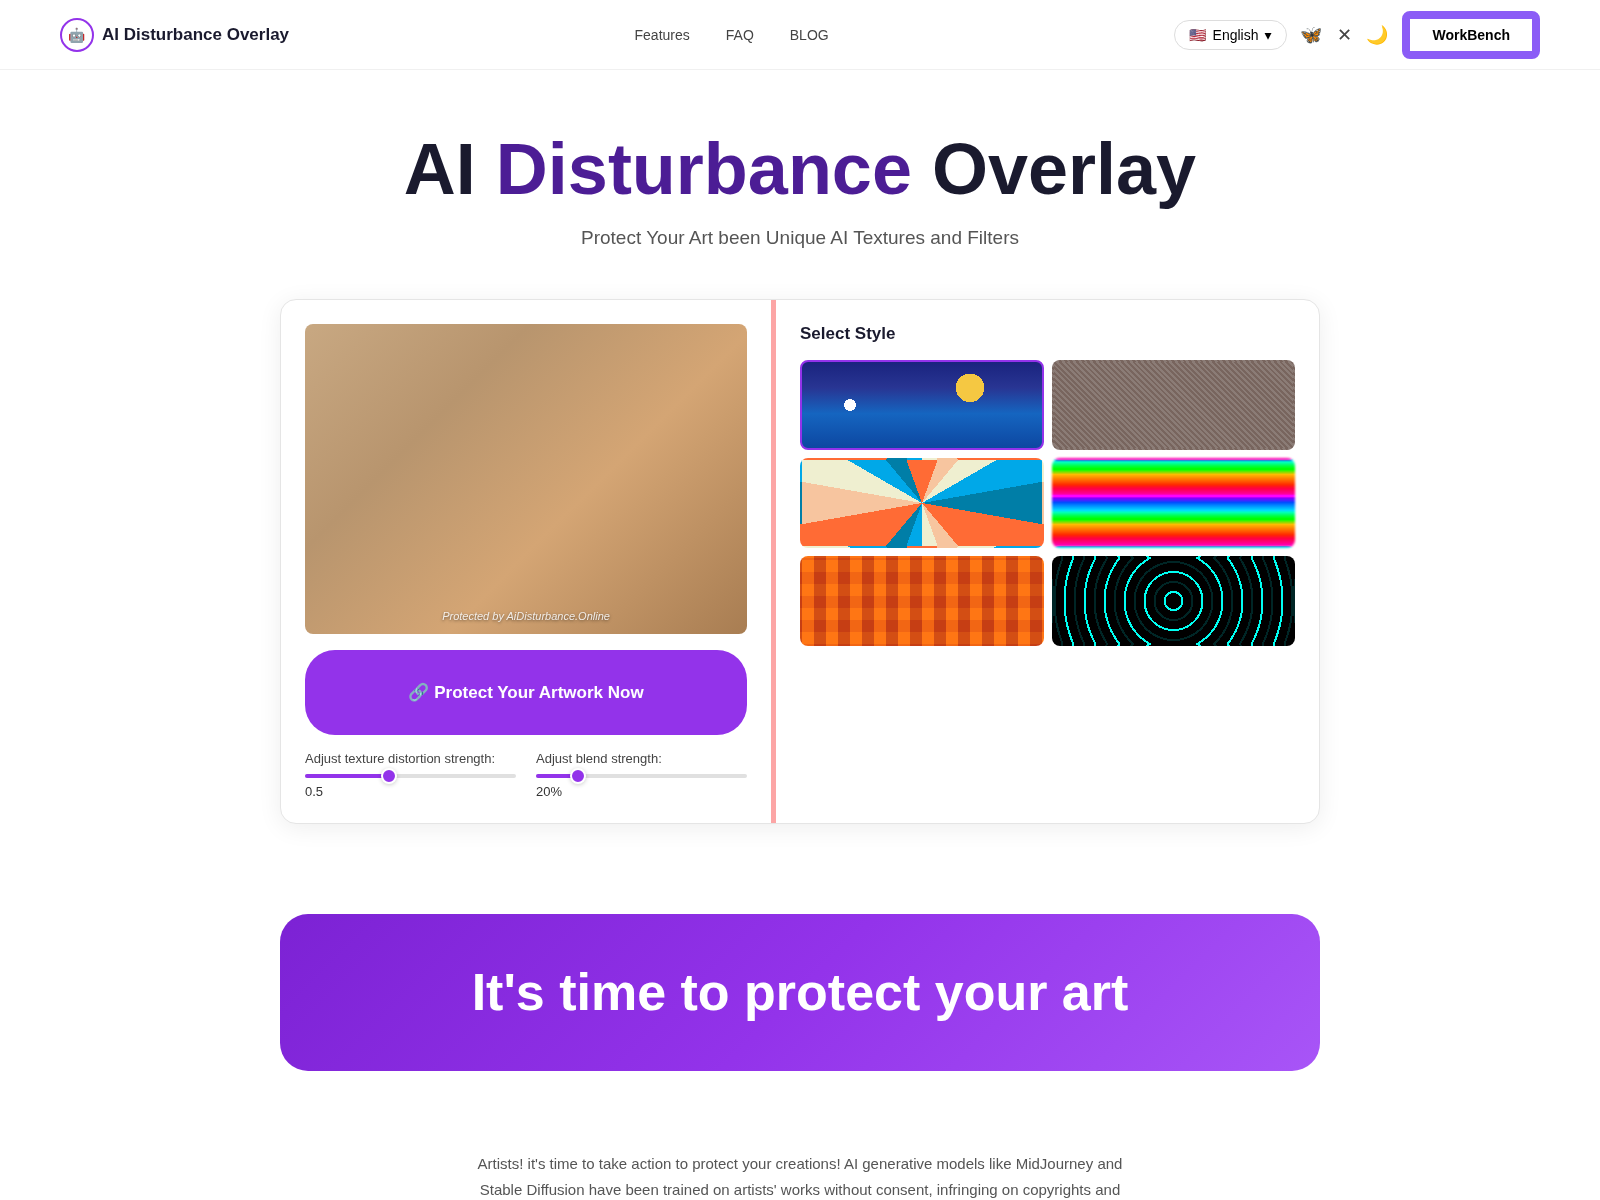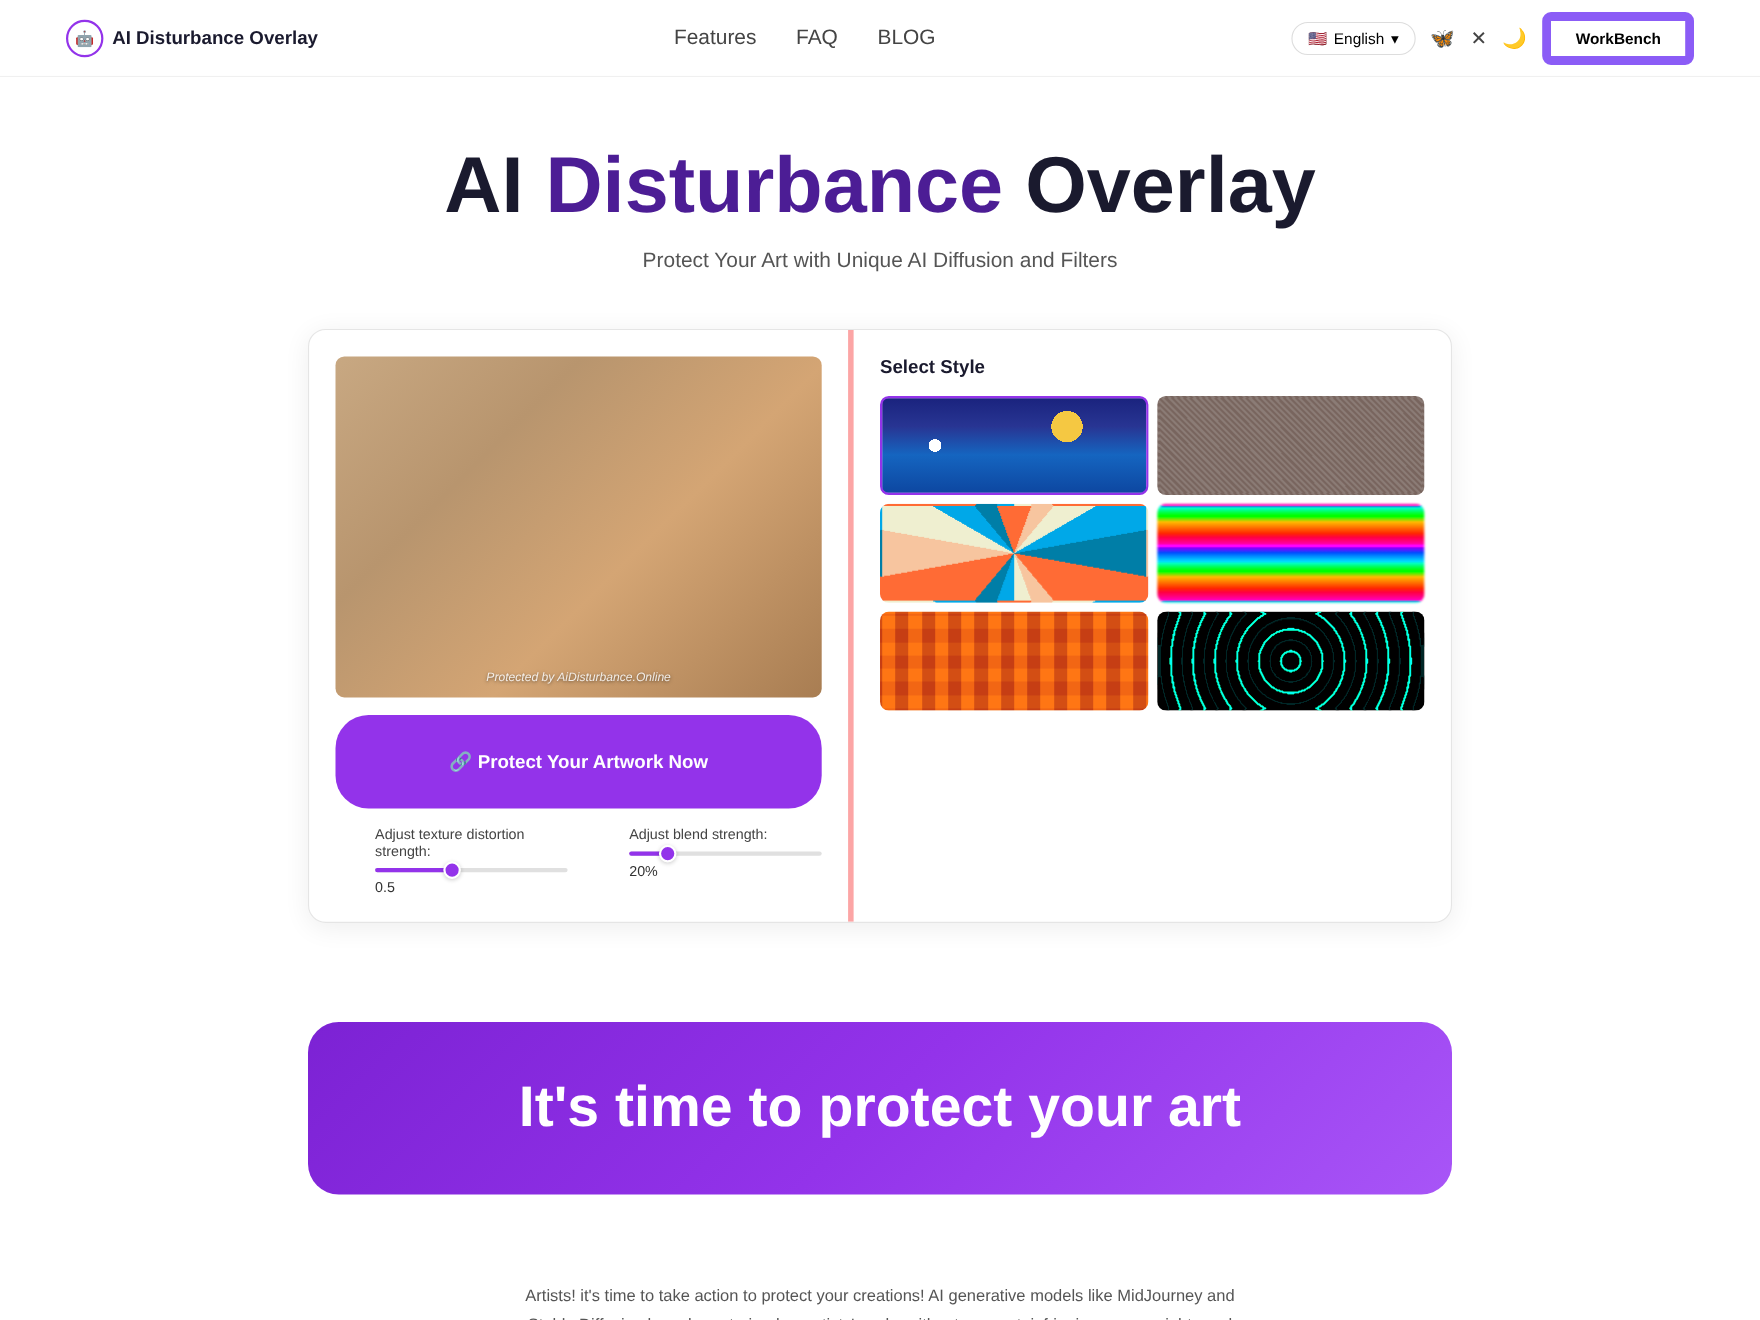--- a/index.html
+++ b/index.html
@@ -7,21 +7,21 @@
 
     
     nav {
       display: flex; align-items: center; justify-content: space-between;
       padding: 0 60px; height: 70px; border-bottom: 1px solid #f0f0f0;
       position: sticky; top: 0; background: #fff; z-index: 100;
     }
     .nav-logo { display: flex; align-items: center; gap: 8px; font-weight: 700; font-size: 17px; color: #1a1a2e; text-decoration: none; }
     .logo-icon { width: 34px; height: 34px; border: 2px solid #9333ea; border-radius: 50%; display: flex; align-items: center; justify-content: center; font-size: 14px; color: #9333ea; }
     .nav-links { display: flex; align-items: center; gap: 36px; }
-    .nav-links a { text-decoration: none; color: #444; font-size: 19px; font-weight: 500; }
+    .nav-links a { text-decoration: none; color: #444; font-size: 14px; font-weight: 500; }
     .nav-right { display: flex; align-items: center; gap: 14px; }
     .lang-btn {
       display: flex; align-items: center; gap: 6px; padding: 6px 14px;
       border: 1px solid #ddd; border-radius: 20px; font-size: 14px; cursor: pointer; background: #fff;
     }
     .icon-btn { background: none; border: none; cursor: pointer; font-size: 18px; color: #444; display: flex; align-items: center; }
     .workbench-btn {
       padding: 8px 22px; border: 8px solid #8b5cf6; border-radius: 8px;
       background: #fff; font-weight: 600; font-size: 14px; cursor: pointer;
     }
@@ -71,21 +71,21 @@
       position: absolute; bottom: 12px; left: 50%; transform: translateX(-50%);
       color: rgba(255,255,255,0.85); font-size: 11px; white-space: nowrap;
       font-style: italic; text-shadow: 0 1px 3px rgba(0,0,0,0.5);
     }
     .protect-btn {
       background: #9333ea; color: #fff; border: none; border-radius: 30px;
       padding: 32px 0; font-size: 17px; font-weight: 700; cursor: pointer;
       width: 100%; display: flex; align-items: center; justify-content: center; gap: 8px;
     }
     .sliders-row { display: flex; gap: 20px; }
-    .slider-group { flex: 1; margin-left: 36px; }
+    .slider-group { flex: 1; }
     .slider-label { font-size: 13px; color: #444; margin-bottom: 8px; }
     .slider-track { position: relative; height: 4px; background: #e0e0e0; border-radius: 2px; margin-bottom: 6px; }
     .slider-fill { height: 100%; background: #9333ea; border-radius: 2px; }
     .slider-thumb {
       position: absolute; top: 50%; transform: translateY(-50%);
       width: 16px; height: 16px; background: #9333ea; border-radius: 50%;
       border: 2px solid #fff; box-shadow: 0 1px 4px rgba(0,0,0,0.2);
     }
     .slider-value { font-size: 13px; color: #333; }
 
@@ -163,21 +163,21 @@
     <button class="icon-btn">✕</button>
     <button class="icon-btn">🌙</button>
     <button class="workbench-btn">WorkBench</button>
   </div>
 </nav>
 
 <section class="hero">
   <h1>
     <span>AI </span><span class="purple">Disturbance</span><span> Overlay</span>
   </h1>
-  <p class="hero-sub">Protect Your Art with Unique AI Diffusion and Filters</p>
+  <p class="hero-sub">Protect Your Art been Unique AI Textures and Filters</p>
 </section>
 
 <div class="demo-section">
   <div class="demo-card">
 
     <div class="demo-left">
       <div class="artwork-preview">
         <div class="artwork-left-half"></div>
         <div class="artwork-right-half"></div>
         <div class="artwork-watermark">Protected by AiDisturbance.Online</div>

